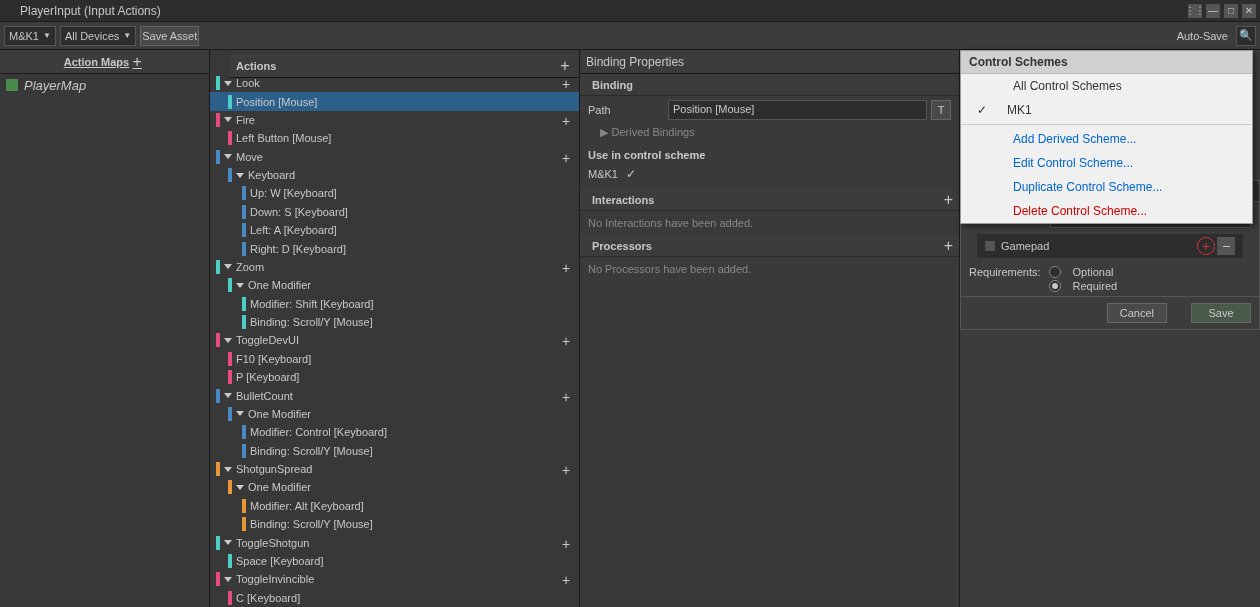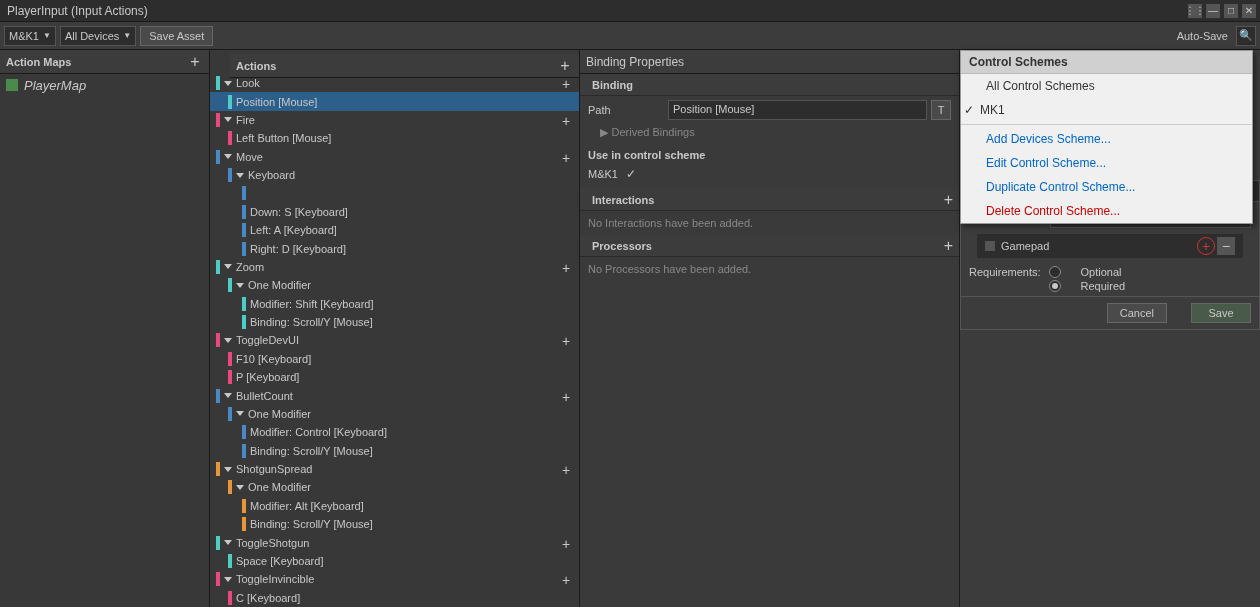--- a/index.html
+++ b/index.html
@@ -12,21 +12,21 @@
       height: 607px;
       overflow: hidden;
     }
 
     
     .title-bar {
       background: #2d2d2d;
       height: 22px;
       display: flex;
       align-items: center;
-      padding: 0 7px;
+      padding: 0 20px;
       border-bottom: 1px solid #1a1a1a;
       position: relative;
     }
     .title-bar-text {
       font-size: 12px;
       color: #c8c8c8;
     }
     .title-bar-controls {
       position: absolute;
       right: 4px;
@@ -69,21 +69,21 @@
     }
     .toolbar-dropdown .arrow {
       margin-left: 4px;
       font-size: 8px;
     }
     .toolbar-btn {
       background: #4a4a4a;
       border: 1px solid #666;
       color: #c8c8c8;
       font-size: 11px;
-      padding: 2px 8px;
+      padding: 2px 1px;
       height: 20px;
       cursor: pointer;
     }
     .toolbar-spacer { flex: 1; }
     .auto-save-label { font-size: 11px; color: #c8c8c8; margin-right: 4px; }
     .search-icon-btn {
       background: #2d2d2d;
       border: 1px solid #555;
       color: #c8c8c8;
       width: 20px;
@@ -105,25 +105,26 @@
     .panel-action-maps {
       width: 210px;
       background: #383838;
       border-right: 1px solid #1a1a1a;
       display: flex;
       flex-direction: column;
     }
     .panel-header {
       display: flex;
       align-items: center;
-      justify-content: space-between;
+      justify-content: center;
       padding: 4px 6px;
       background: #3c3c3c;
       border-bottom: 1px solid #1a1a1a;
       height: 24px;
+      text-decoration: underline;
     }
     .panel-header-title {
       font-size: 11px;
       font-weight: bold;
       color: #c8c8c8;
     }
     .add-btn {
       width: 16px;
       height: 16px;
       background: none;
@@ -341,27 +342,27 @@
       padding: 4px 8px;
       font-size: 12px;
       font-weight: bold;
       color: #333;
       border-bottom: 1px solid #bbb;
       display: flex;
       align-items: center;
       justify-content: space-between;
     }
     .dropdown-item {
-      padding: 5px 3px;
+      padding: 5px 16px;
       font-size: 12px;
       color: #333;
       cursor: pointer;
       display: flex;
       align-items: center;
-      gap: 6px;
+      gap: 20px;
     }
     .dropdown-item.checked { color: #333; }
     .dropdown-item.red-text { color: #cc0000; }
     .dropdown-item.blue-text { color: #0066cc; }
     .dropdown-divider {
       height: 1px;
       background: #ccc;
       margin: 2px 0;
     }
     .check-mark { color: #333; font-size: 12px; }
@@ -461,21 +462,21 @@
       white-space: nowrap;
     }
     .radio-group {
       display: flex;
       flex-direction: column;
       gap: 2px;
     }
     .radio-item {
       display: flex;
       align-items: center;
-      gap: 20px;
+      gap: 12px;
       font-size: 11px;
       color: #c8c8c8;
     }
     .radio-btn {
       width: 12px;
       height: 12px;
       border-radius: 50%;
       border: 1px solid #888;
       background: #2d2d2d;
       display: flex;
@@ -593,20 +594,21 @@
     </div>
 
     <div class="action-row indent-1">
       <div class="left-bar color-bar-blue"></div>
       <div class="triangle down"></div>
       <span>Keyboard</span>
     </div>
 
     <div class="action-row indent-2">
       <div class="left-bar color-bar-blue"></div>
+      <span>Up: W [Keyboard]</span>
     </div>
 
     <div class="action-row indent-2">
       <div class="left-bar color-bar-blue"></div>
       <span>Down: S [Keyboard]</span>
     </div>
 
     <div class="action-row indent-2">
       <div class="left-bar color-bar-blue"></div>
       <span>Left: A [Keyboard]</span>
@@ -772,21 +774,21 @@
       </div>
 
       <div class="dropdown-item checked">
         <span class="check-mark">✓</span>
         <span>MK1</span>
       </div>
       <div class="dropdown-divider"></div>
 
       <div class="dropdown-item blue-text">
         <span style="width:16px;">&nbsp;</span>
-        <span>Add Devices Scheme...</span>
+        <span>Add Derived Scheme...</span>
       </div>
 
       <div class="dropdown-item blue-text">
         <span style="width:16px;">&nbsp;</span>
         <span>Edit Control Scheme...</span>
       </div>
 
       <div class="dropdown-item blue-text">
         <span style="width:16px;">&nbsp;</span>
         <span>Duplicate Control Scheme...</span>

